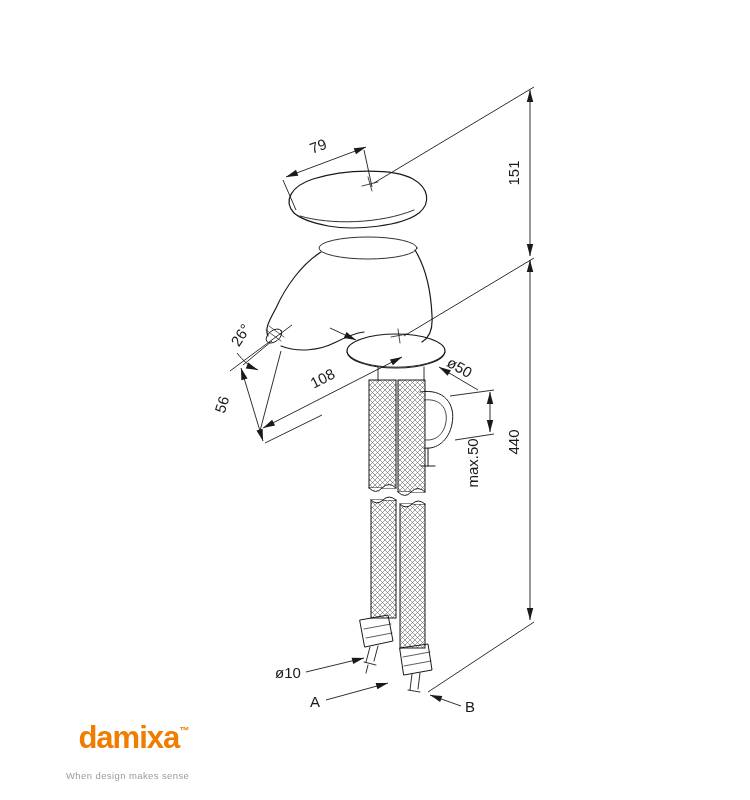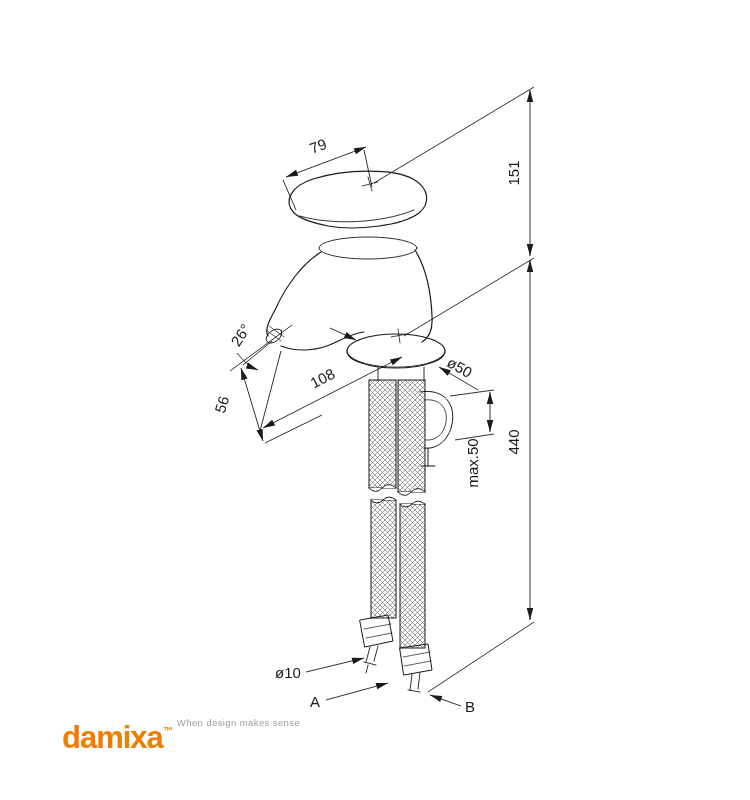--- a/index.html
+++ b/index.html
@@ -12,41 +12,41 @@
   }
   svg text{
     font-family:"Liberation Sans", sans-serif;
     font-size:15px;
     fill:#1a1a1a;
     stroke:none;
   }
   .logo{
     position:absolute;
     left:62px;top:714px;
-    display:flex;flex-direction:row;
+    display:flex;flex-direction:column;align-items:flex-end;
   }
   .brand-line{line-height:34px;}
   .brand{
     color:#F07D00;
     font-weight:bold;
     font-size:31px;
     letter-spacing:-1px;
   }
   .tm{
     color:#F07D00;
     font-size:10px;
     font-weight:bold;
     vertical-align:14px;
     letter-spacing:0;
   }
   .tagline{
     color:#9b9b9b;
     font-size:9.5px;
     letter-spacing:0.4px;
-    margin-top:3px;
+    margin-top:10px;
     padding-left:4px;
   }
 </style>
 </head>
 <body>
 
 <div class="canvas">
 
   <svg width="750" height="800" viewBox="0 0 750 800">
     <defs>

